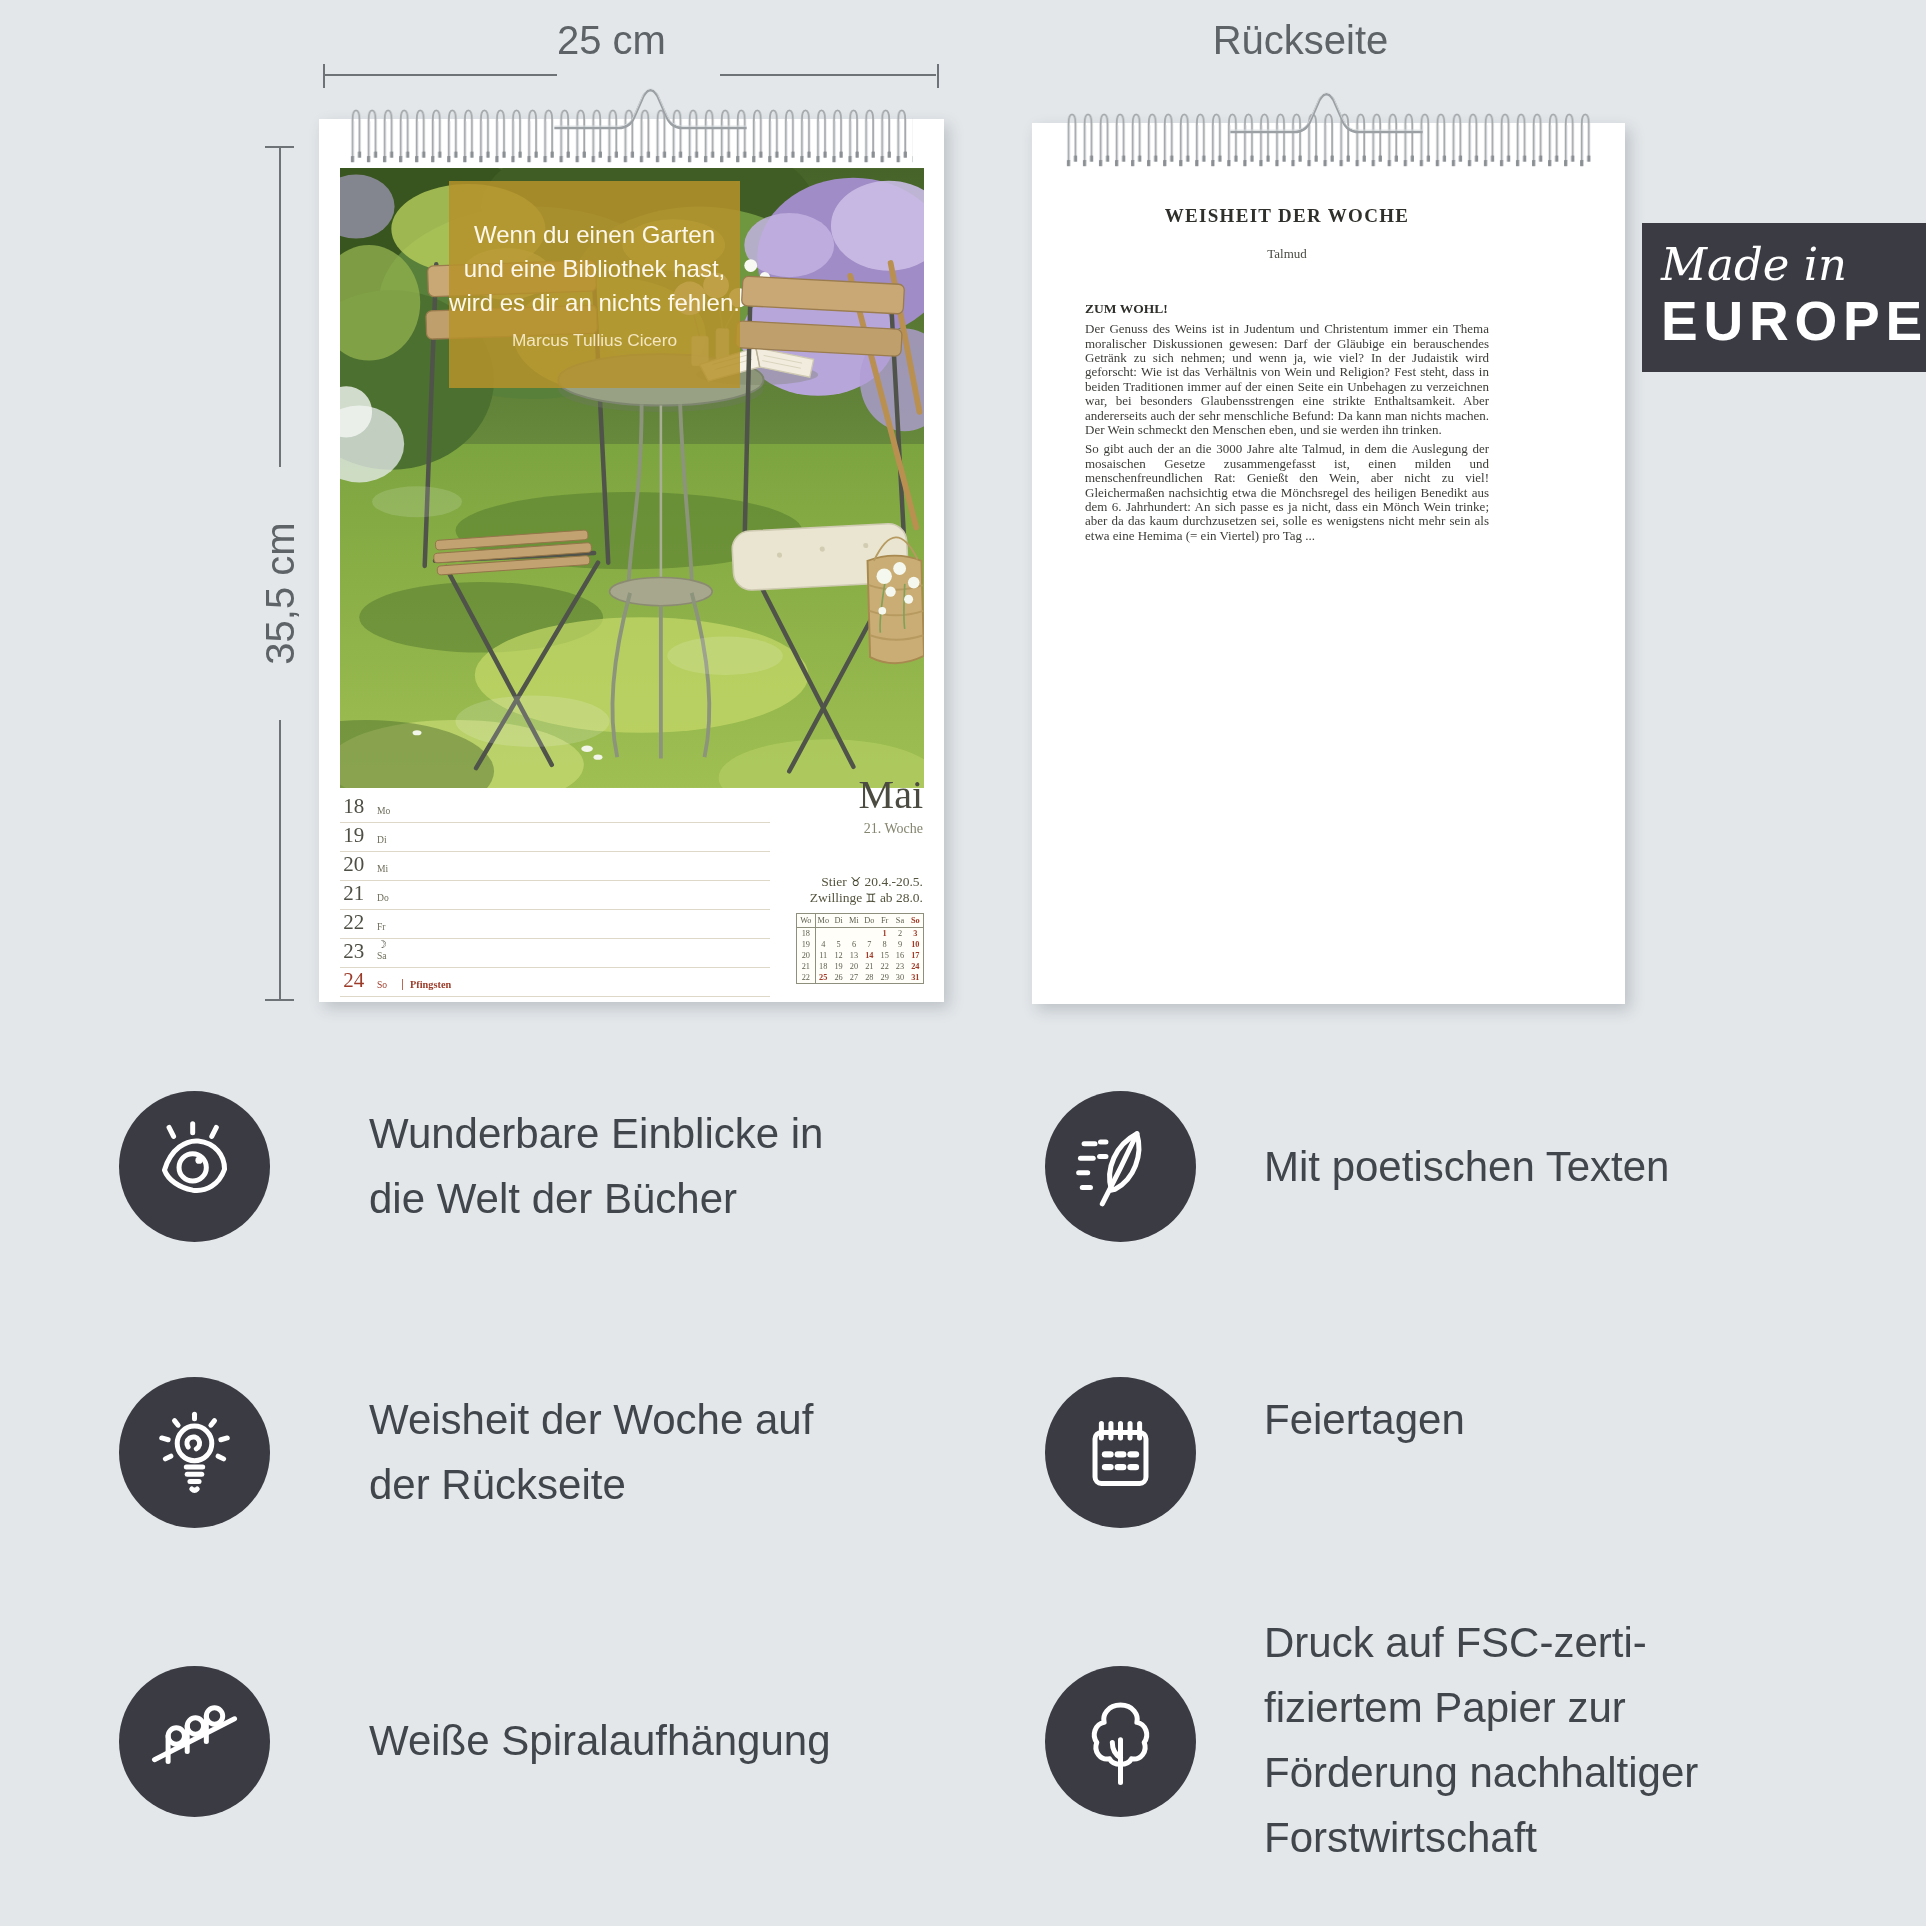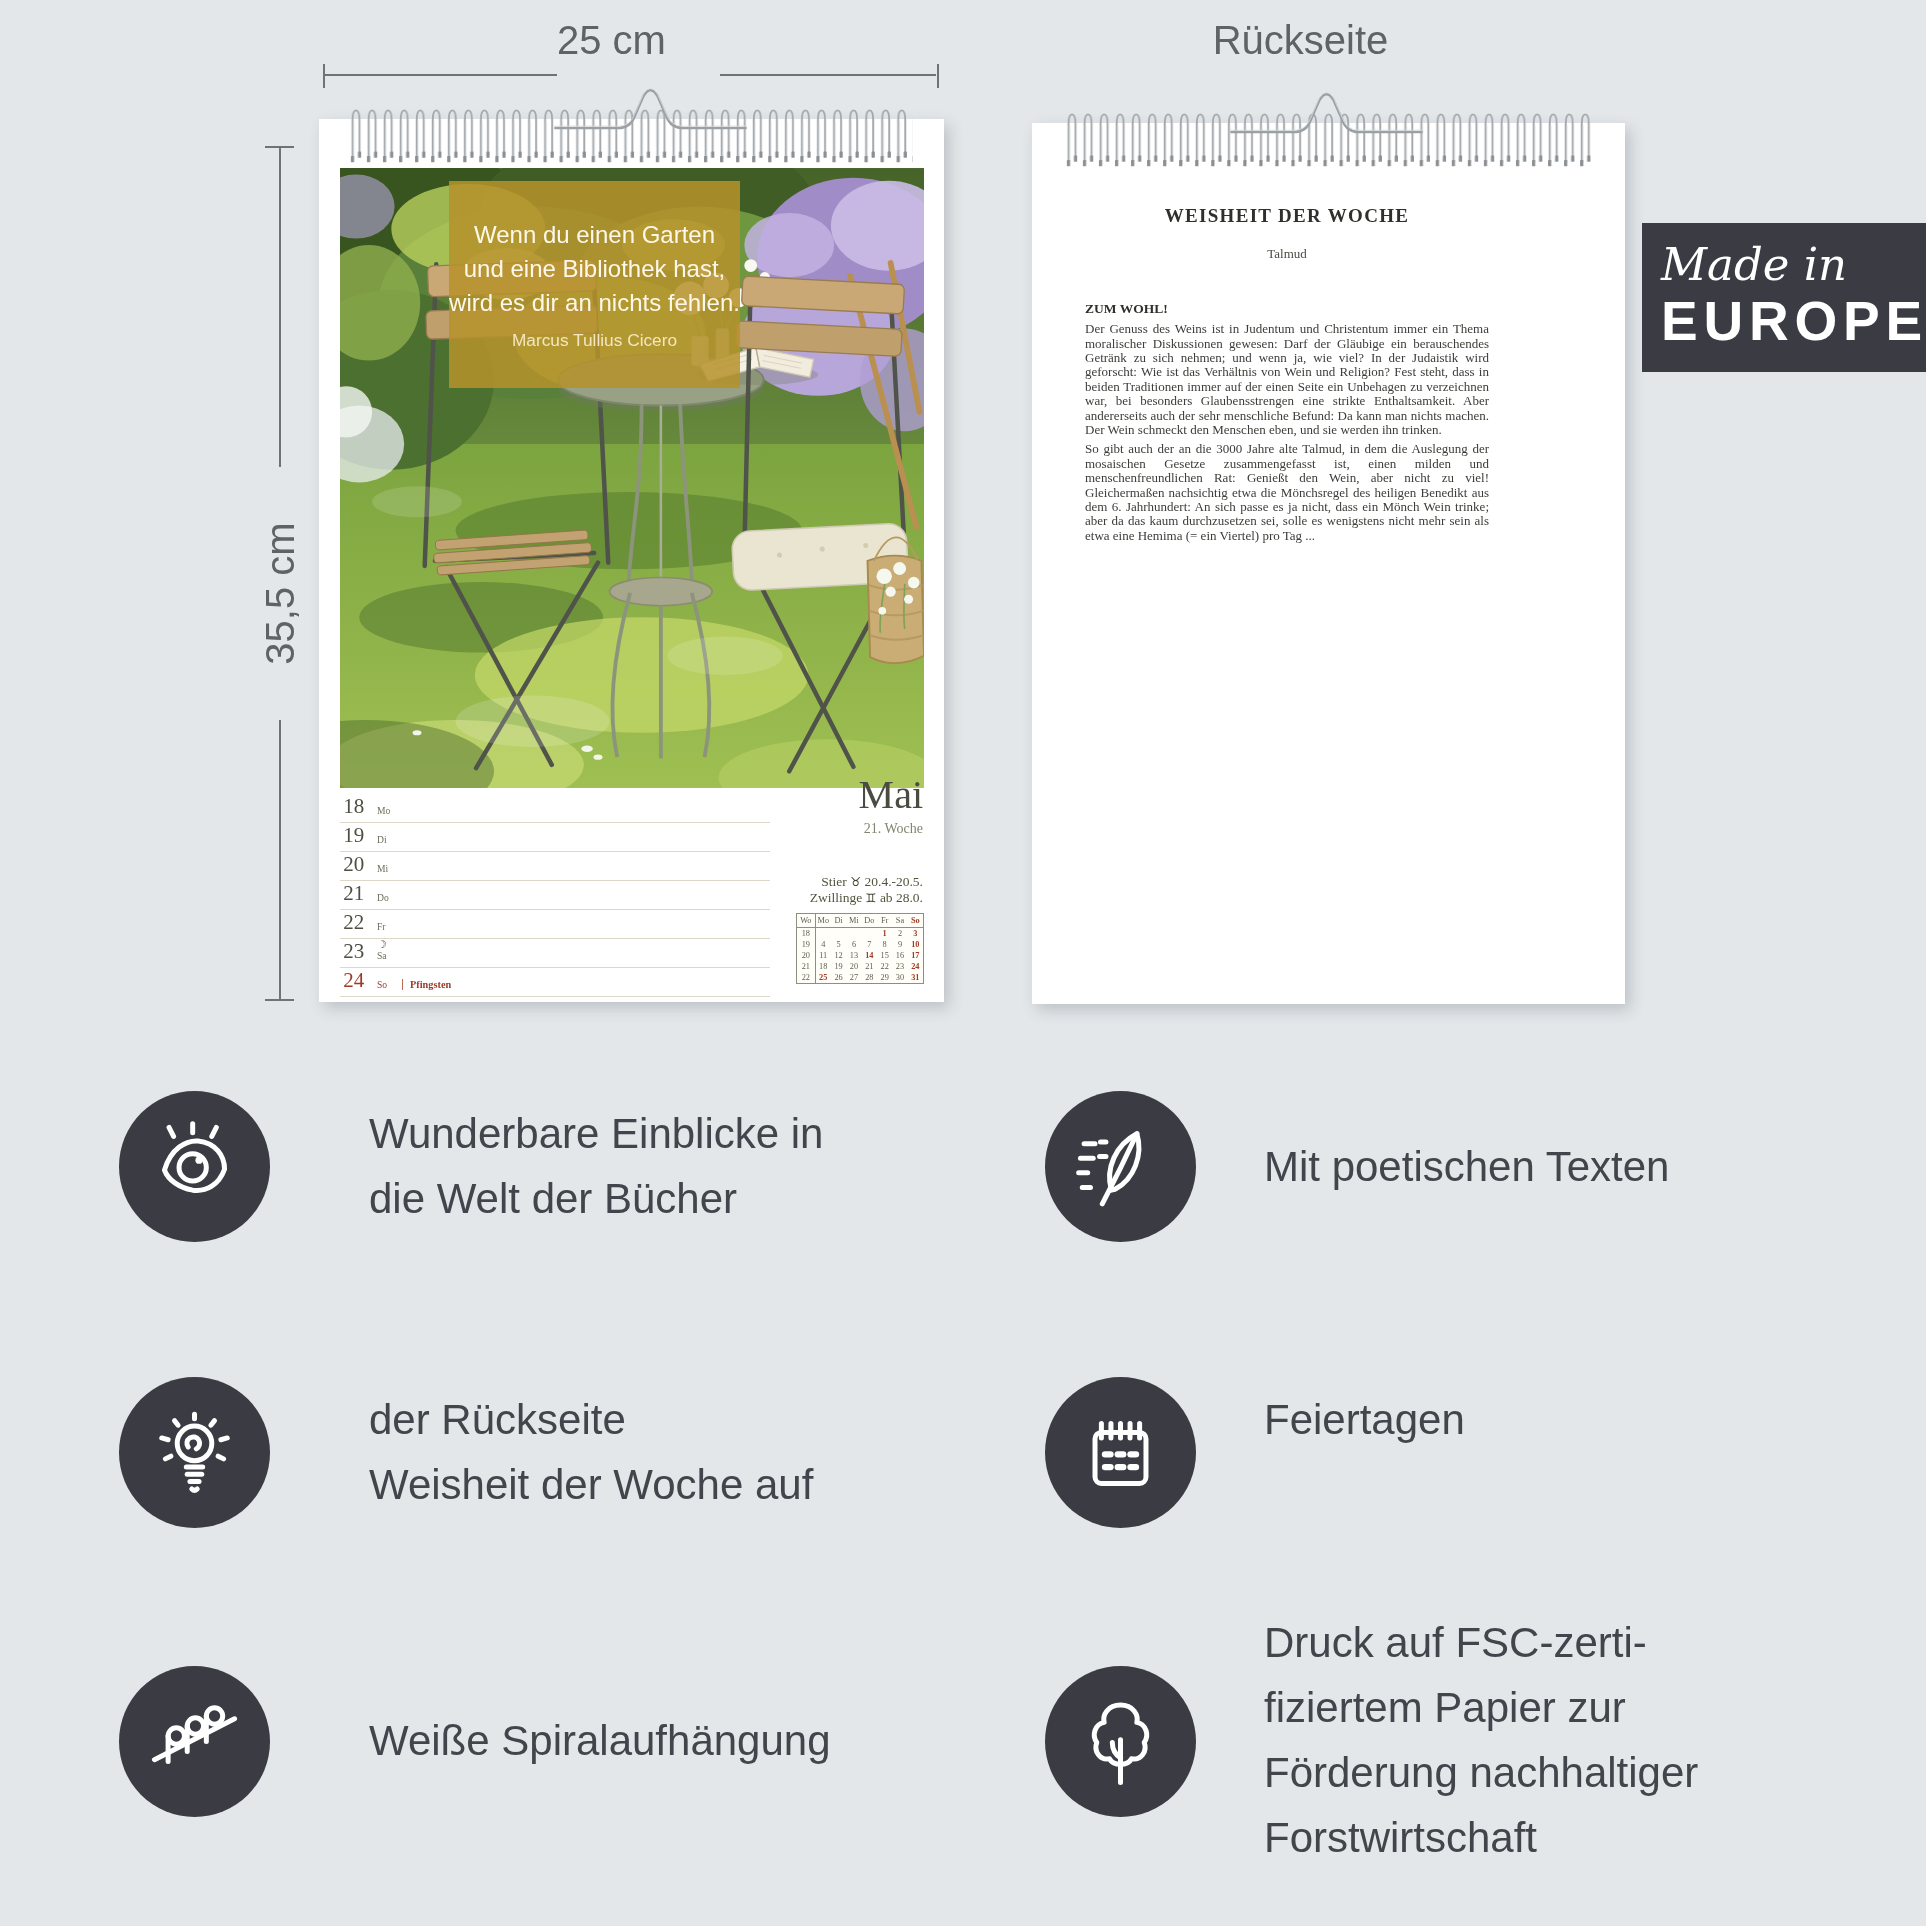--- a/index.html
+++ b/index.html
@@ -423,22 +423,22 @@
     <path d="M50 8 V13"></path>
       <path d="M28 15 L32 20"></path>
       <path d="M72 15 L68 20"></path>
       <path d="M14 34 L21 36"></path>
       <path d="M86 34 L79 36"></path>
       <path d="M18 57 L24 54"></path>
       <path d="M82 57 L76 54"></path>
   </svg>
 </div>
 <div class="ftext" style="left:369px;top:1387px">
+  <div>Weisheit der Woche auf</div>
   <div>der Rückseite</div>
-  <div>Weisheit der Woche auf</div>
 </div>
 
 <div class="fcircle" style="left:1045px;top:1377px">
   <svg viewBox="0 0 100 100" class="ficon">
     <rect x="22" y="28" width="56" height="56" rx="7"></rect>
     <path d="M29 34 V18"></path>
       <path d="M39.5 34 V18"></path>
       <path d="M50 34 V18"></path>
       <path d="M60.5 34 V18"></path>
       <path d="M71 34 V18"></path>

